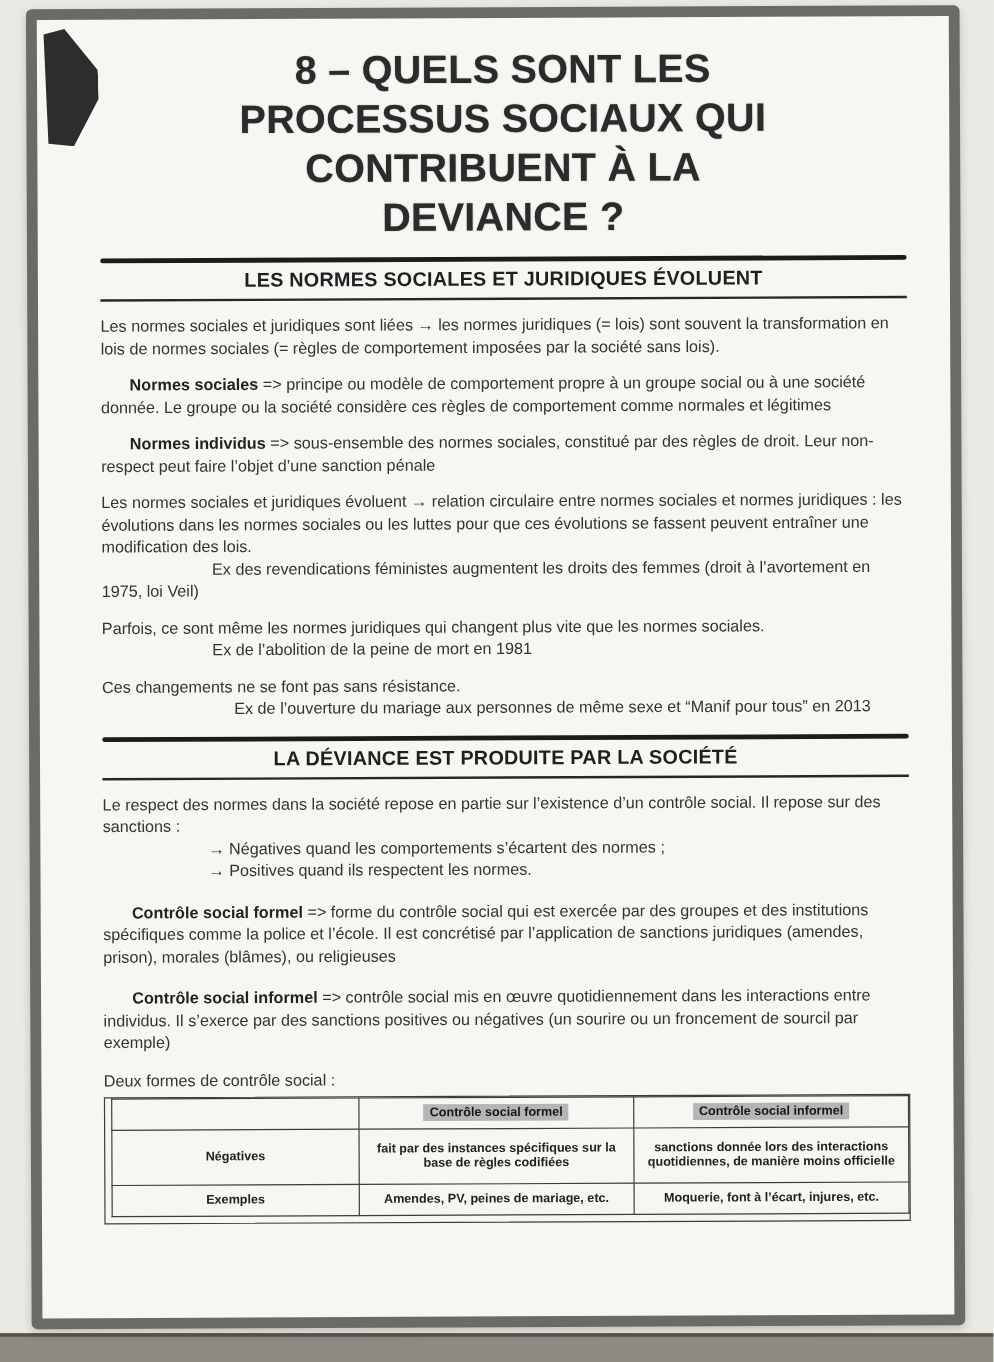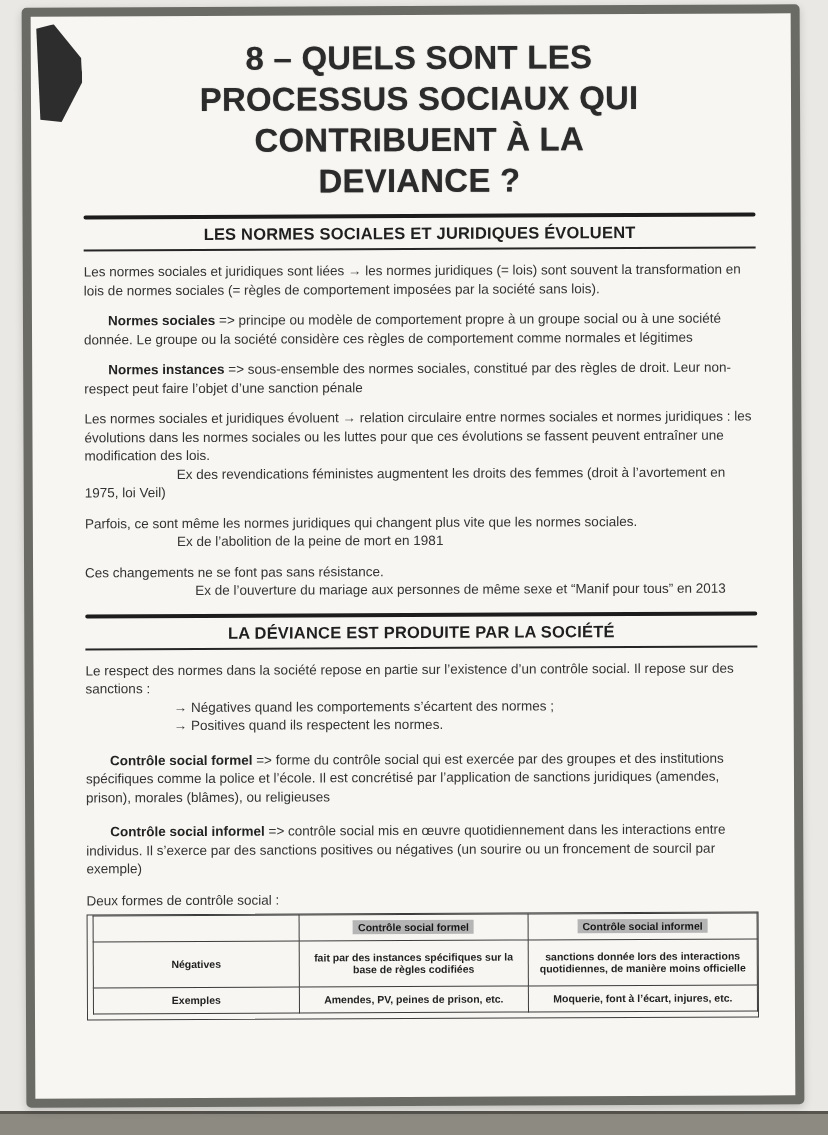--- a/index.html
+++ b/index.html
@@ -85,21 +85,21 @@
     <div class="section-head">
       <div class="rule-thick"></div>
       <div class="section-title">LES NORMES SOCIALES ET JURIDIQUES ÉVOLUENT</div>
       <div class="rule-thin"></div>
     </div>
 
     <p class="para">Les normes sociales et juridiques sont liées → les normes juridiques (= lois) sont souvent la transformation en lois de normes sociales (= règles de comportement imposées par la société sans lois).</p>
 
     <p class="para"><b>Normes sociales</b><span> =&gt; principe ou modèle de comportement propre à un groupe social ou à une société donnée. Le groupe ou la société considère ces règles de comportement comme normales et légitimes</span></p>
 
-    <p class="para"><b>Normes instances</b><span> =&gt; sous-ensemble des normes sociales, constitué par des règles de droit. Leur non-respect peut faire l’objet d’une sanction pénale</span></p>
+    <p class="para"><b>Normes individus</b><span> =&gt; sous-ensemble des normes sociales, constitué par des règles de droit. Leur non-respect peut faire l’objet d’une sanction pénale</span></p>
 
     <p class="para">Les normes sociales et juridiques évoluent → relation circulaire entre normes sociales et normes juridiques : les évolutions dans les normes sociales ou les luttes pour que ces évolutions se fassent peuvent entraîner une modification des lois.</p>
     <p class="para ex-line">Ex des revendications féministes augmentent les droits des femmes (droit à l’avortement en 1975, loi Veil)</p>
 
     <p class="para">Parfois, ce sont même les normes juridiques qui changent plus vite que les normes sociales.</p>
     <p class="para ex-line">Ex de l’abolition de la peine de mort en 1981</p>
 
     <p class="para">Ces changements ne se font pas sans résistance.</p>
     <p class="para ex-line wide">Ex de l’ouverture du mariage aux personnes de même sexe et “Manif pour tous” en 2013</p>
 
@@ -129,21 +129,21 @@
           <td class="col-formel"><span class="hl">Contrôle social formel</span></td>
           <td class="col-informel"><span class="hl">Contrôle social informel</span></td>
         </tr>
         <tr class="def-row">
           <td>Négatives</td>
           <td>fait par des instances spécifiques sur la base de règles codifiées</td>
           <td>sanctions donnée lors des interactions quotidiennes, de manière moins officielle</td>
         </tr>
         <tr class="ex-row">
           <td>Exemples</td>
-          <td>Amendes, PV, peines de prison, etc.</td>
+          <td>Amendes, PV, peines de mariage, etc.</td>
           <td>Moquerie, font à l’écart, injures, etc.</td>
         </tr>
       </tbody>
         </table>
     </div>
 
   </div>
 </div>
 
 <div class="binder-clip"></div>

